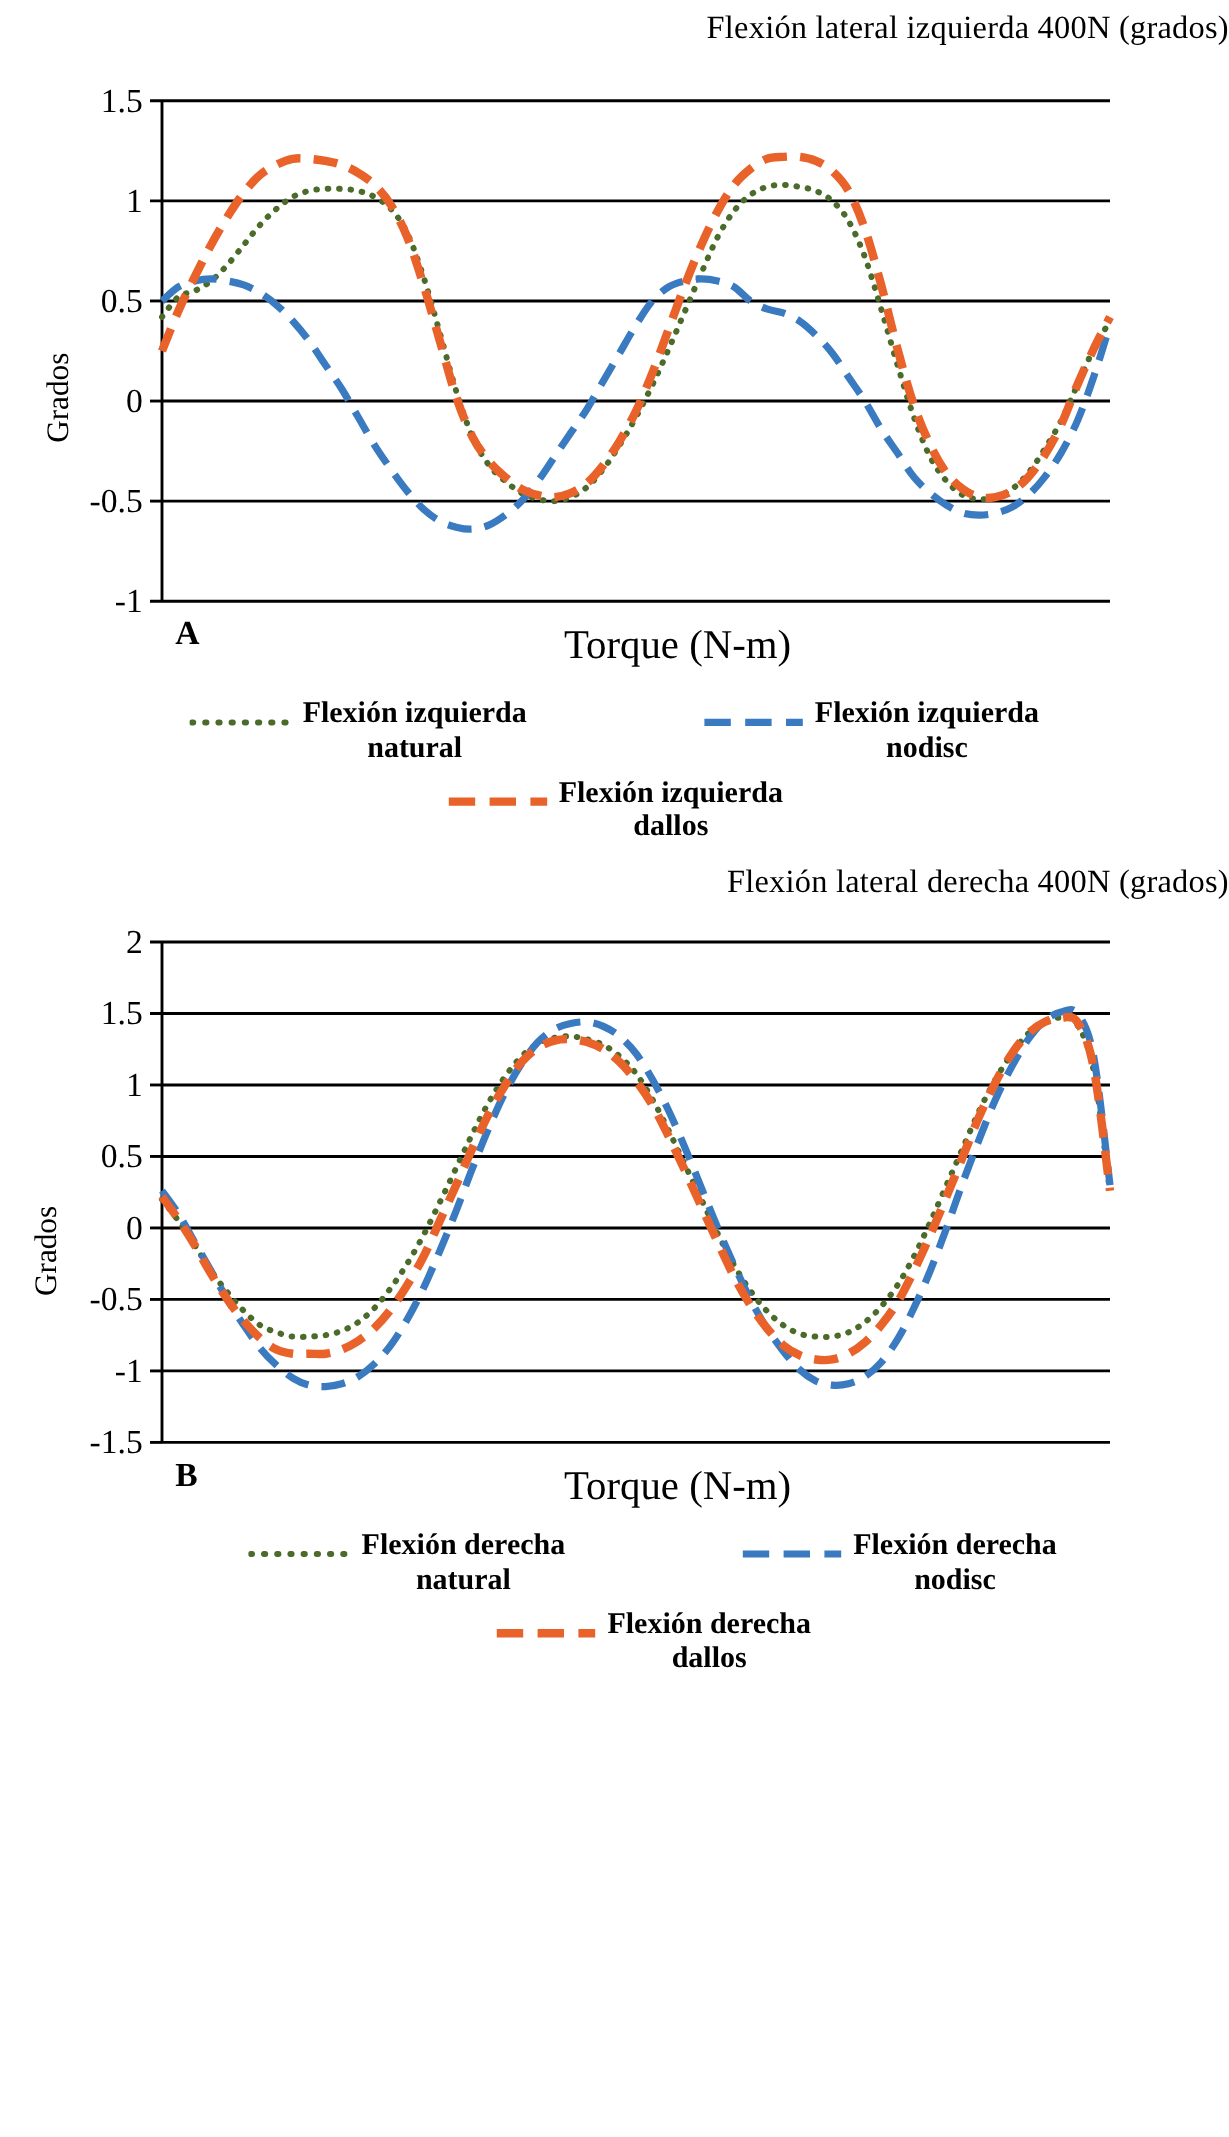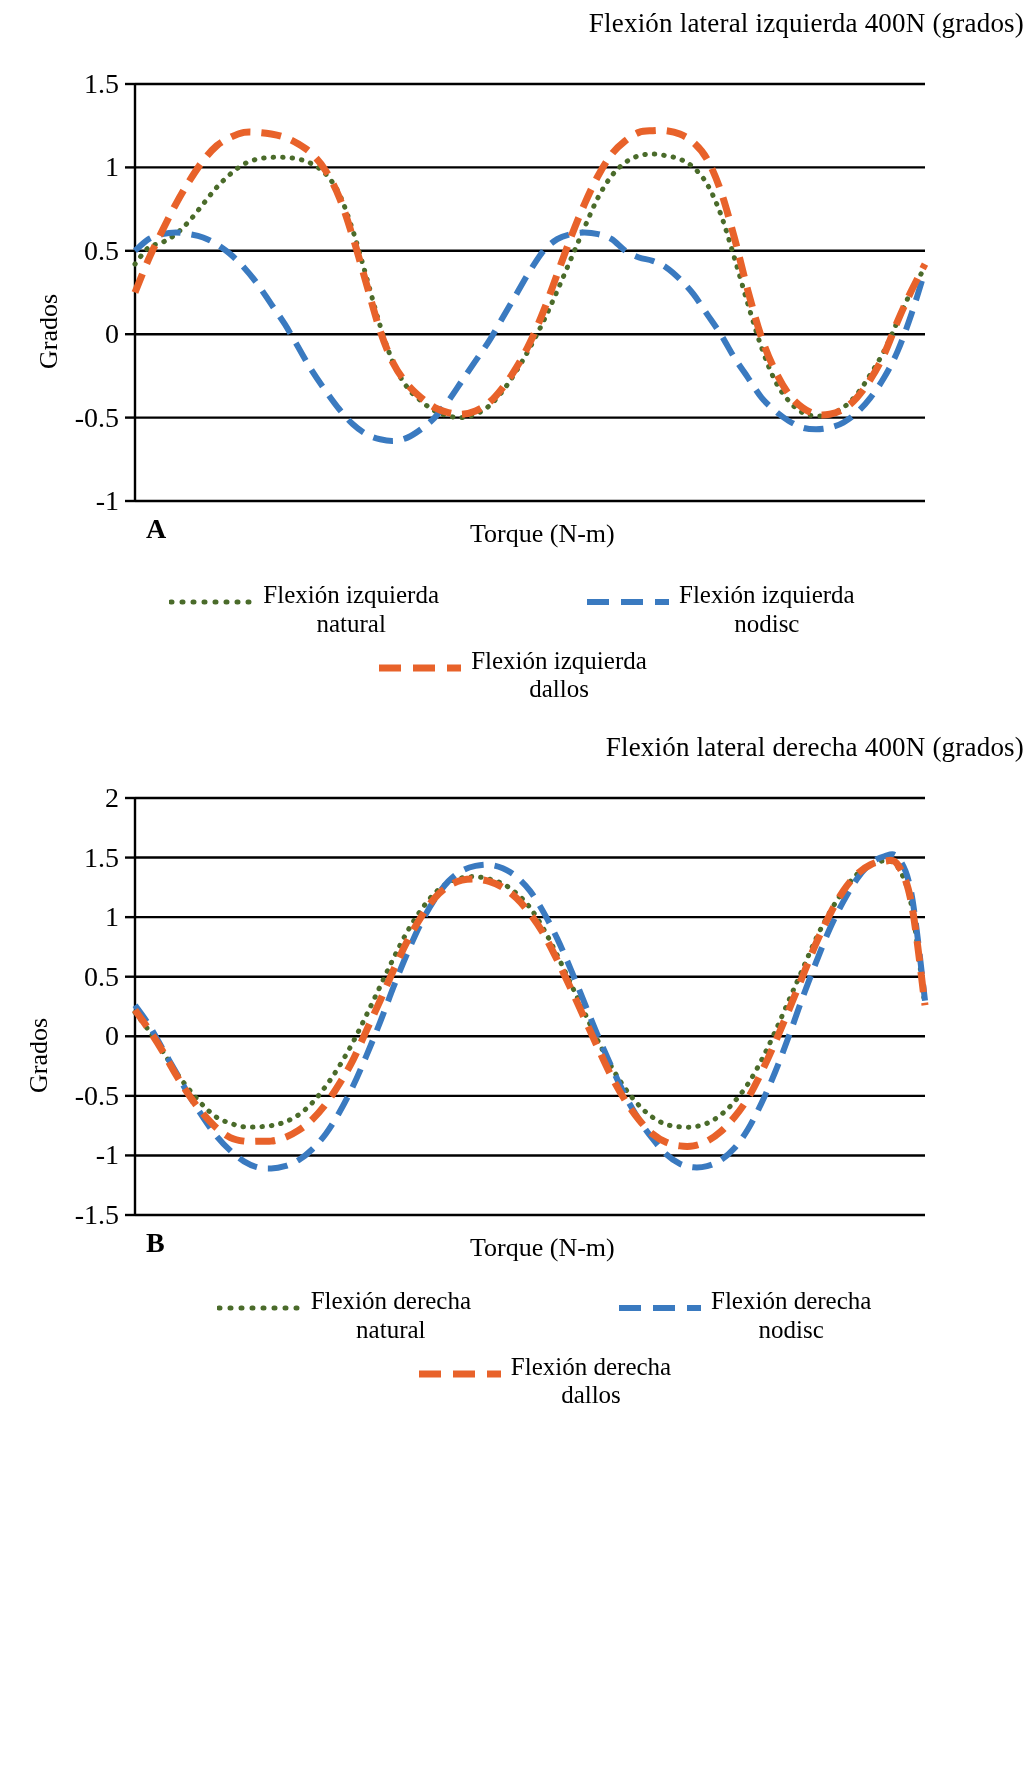--- a/index.html
+++ b/index.html
@@ -40,21 +40,21 @@
   }
   .axis-title-y {
     position: absolute;
     font-size: 26px;
     transform: rotate(-90deg);
     transform-origin: left top;
     white-space: nowrap;
   }
   .axis-title-x {
     position: absolute;
-    font-size: 26px;
+    font-size: 34px;
     white-space: nowrap;
   }
   .panel-letter {
     position: absolute;
     font-size: 28px;
     font-weight: bold;
     font-family: "Liberation Serif", serif;
   }
   .legend {
     position: relative;
@@ -76,20 +76,21 @@
     height: 26px;
     flex: 0 0 86px;
     margin-top: 8px;
   }
   .legend-label {
     font-size: 25px;
     line-height: 1.15;
     text-align: center;
     white-space: pre-line;
     margin-left: 8px;
+    font-weight: bold;
   }
   svg text {
     font-family: "Liberation Serif", serif;
   }
 </style>
 </head>
 <body>
 
 <div class="page">
 
@@ -148,21 +149,21 @@
           <svg class="legend-swatch" viewBox="0 0 86 26">
             <line x1="2" y1="13" x2="84" y2="13" stroke="#e8622a" stroke-width="7" stroke-linecap="butt" stroke-dasharray="22 12"></line>
           </svg>
           <div class="legend-label">Flexión izquierda
 dallos</div>
         </div>
       </div>
     </div>
   </div>
 
-  <div class="panel" style="margin-top:20px;">
+  <div class="panel" style="margin-top:7px;">
     <div class="panel-title">Flexión lateral derecha 400N (grados)</div>
 
     <div class="plot-wrap" style="height:520px;">
       <svg class="plot-svg" id="svgB" width="1024" height="520" viewBox="0 0 1024 520">
           <line x1="135" y1="452" x2="925" y2="452" stroke="#000000" stroke-width="2.4"></line>
           <line x1="135" y1="392.42857142857144" x2="925" y2="392.42857142857144" stroke="#000000" stroke-width="2.4"></line>
           <line x1="135" y1="332.8571428571429" x2="925" y2="332.8571428571429" stroke="#000000" stroke-width="2.4"></line>
           <line x1="135" y1="273.28571428571433" x2="925" y2="273.28571428571433" stroke="#000000" stroke-width="2.4"></line>
           <line x1="135" y1="213.71428571428572" x2="925" y2="213.71428571428572" stroke="#000000" stroke-width="2.4"></line>
           <line x1="135" y1="154.1428571428571" x2="925" y2="154.1428571428571" stroke="#000000" stroke-width="2.4"></line>

